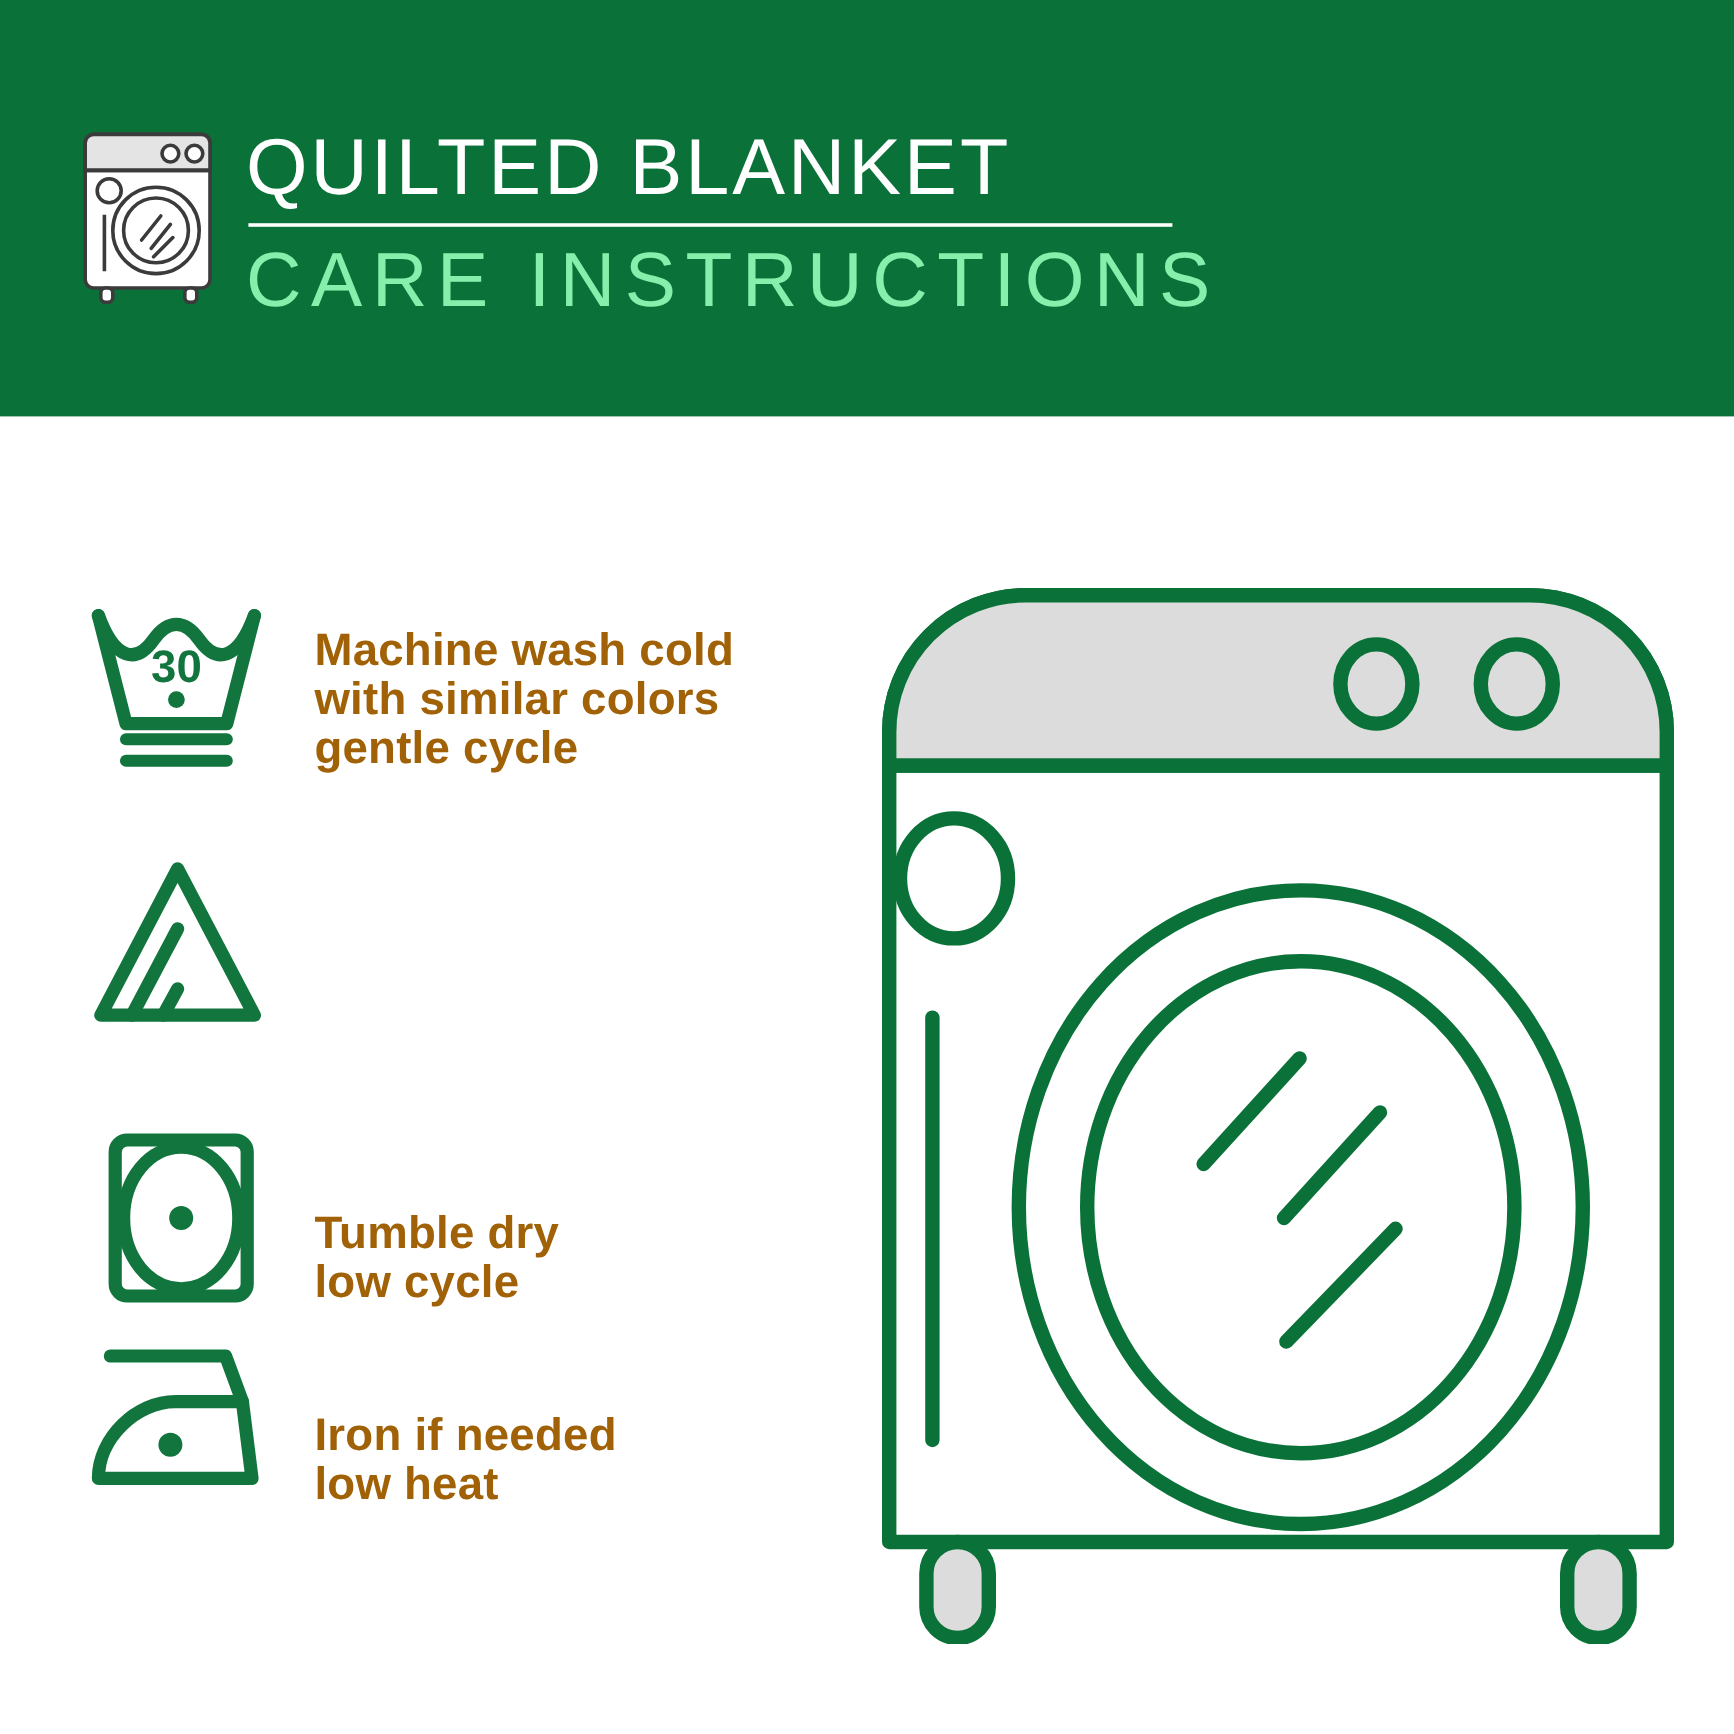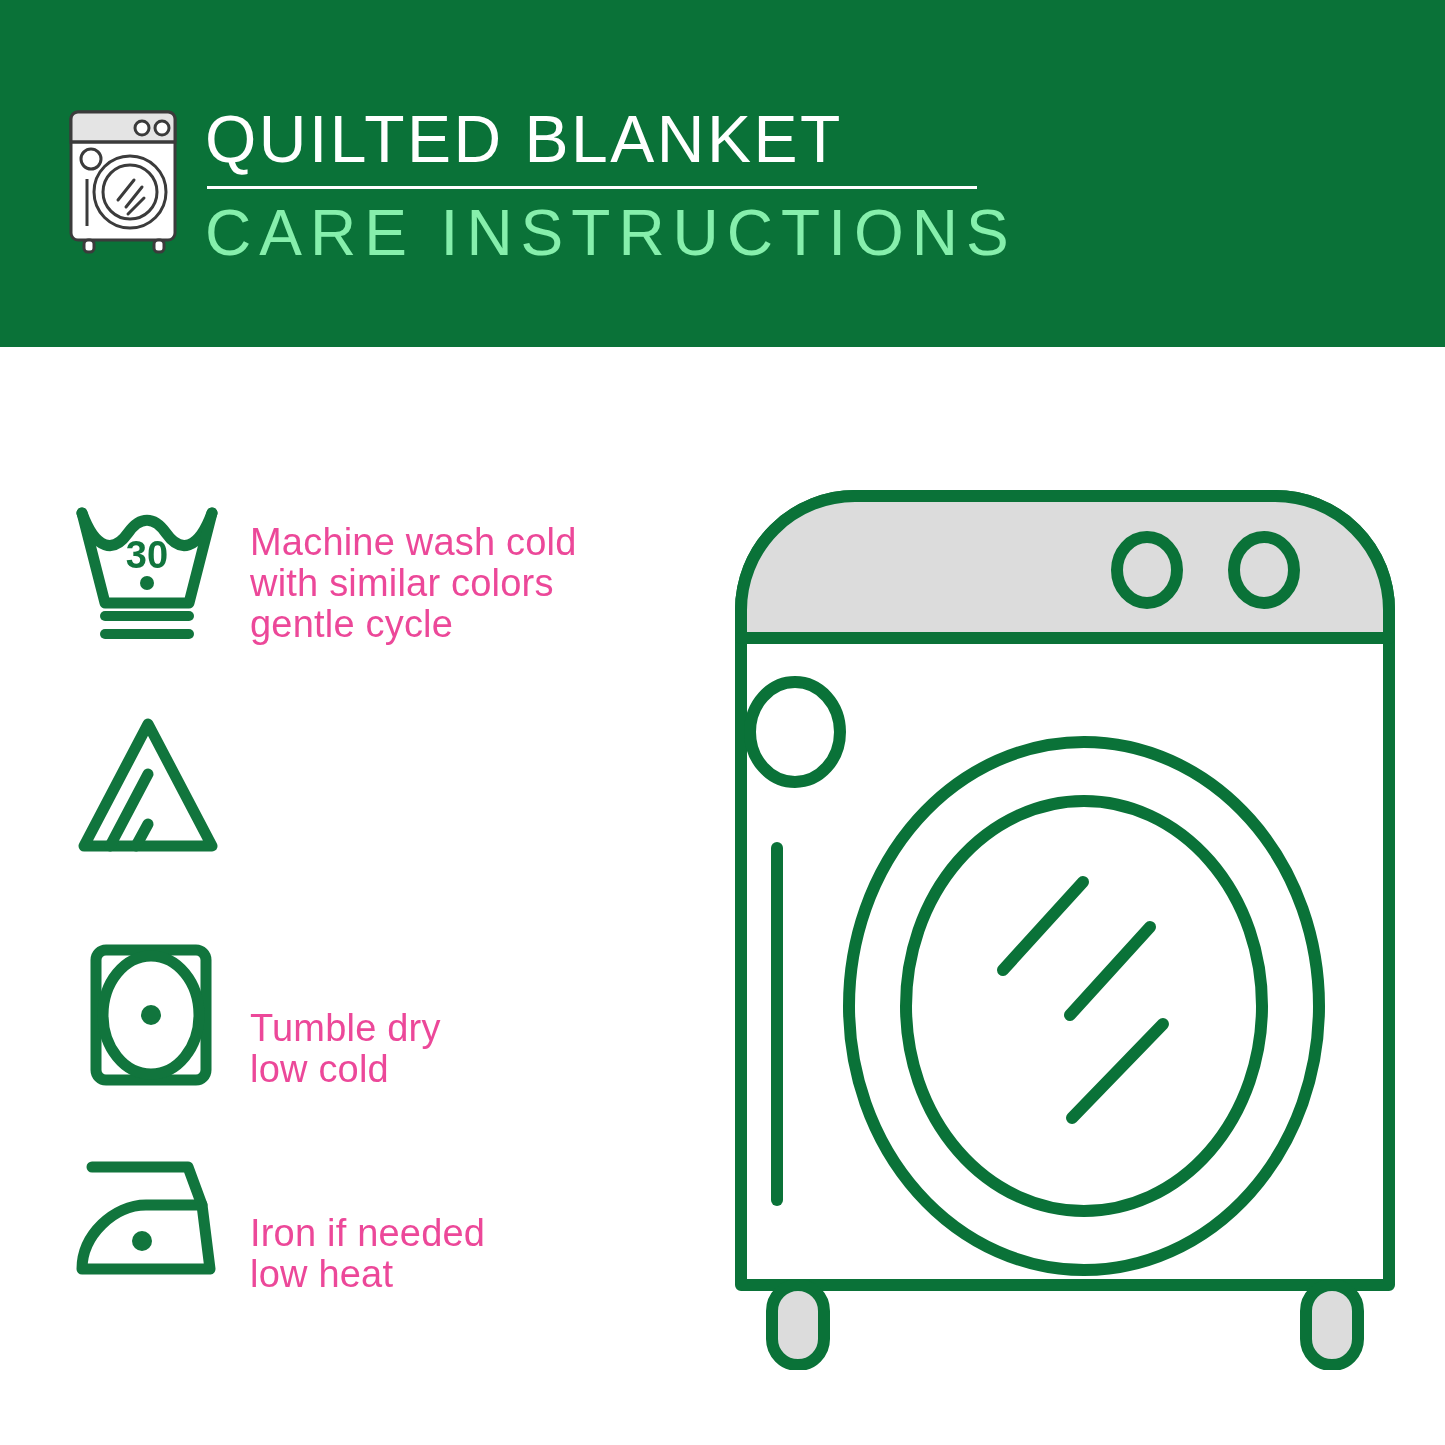--- a/index.html
+++ b/index.html
@@ -70,33 +70,33 @@
     width: 620px;
     display: flex;
     align-items: flex-end;
   }
   .care-icon {
     width: 160px;
     height: 150px;
     flex: 0 0 160px;
   }
   .care-text {
-    margin-left: 20px;
+    margin-left: 32px;
     padding-top: 6px;
-    color: #ec4899;
+    color: #a16207;
     font-size: 38px;
     line-height: 41px;
-    font-weight: 400;
+    font-weight: 700;
     letter-spacing: 0.2px;
     white-space: pre-line;
   }
   #row-wash  { top: 495px; }
   #row-bleach{ top: 712px; }
   #row-dry   { top: 940px; }
-  #row-iron  { top: 1145px; }
+  #row-iron  { top: 1108px; }
 
   
   #machine-illustration {
     position: absolute;
     left: 715px;
     top: 470px;
     width: 700px;
     height: 900px;
   }
 </style>
@@ -179,21 +179,21 @@
     <div class="care-icon">
       <svg viewBox="0 0 160 150" width="160" height="150">
         <g fill="none" stroke="#11753d" stroke-width="11" stroke-linejoin="round">
           <rect x="26" y="10" width="110" height="130" rx="10" ry="10"></rect>
           <ellipse cx="81" cy="75" rx="48" ry="59"></ellipse>
         </g>
         <circle cx="81" cy="75" r="10" fill="#11753d"></circle>
       </svg>
     </div>
     <div class="care-text">Tumble dry
-low cold</div>
+low cycle</div>
   </div>
 
   <div class="care-row" id="row-iron">
     <div class="care-icon">
       <svg viewBox="0 0 160 150" width="160" height="150">
         <g fill="none" stroke="#11753d" stroke-width="11" stroke-linecap="round" stroke-linejoin="round">
 
           <path d="M22 22 L 118 22 L 132 60"></path>
 
           <path d="M132 60 L 140 124 L 12 124 C 12 90, 44 60, 76 60 Z"></path>

